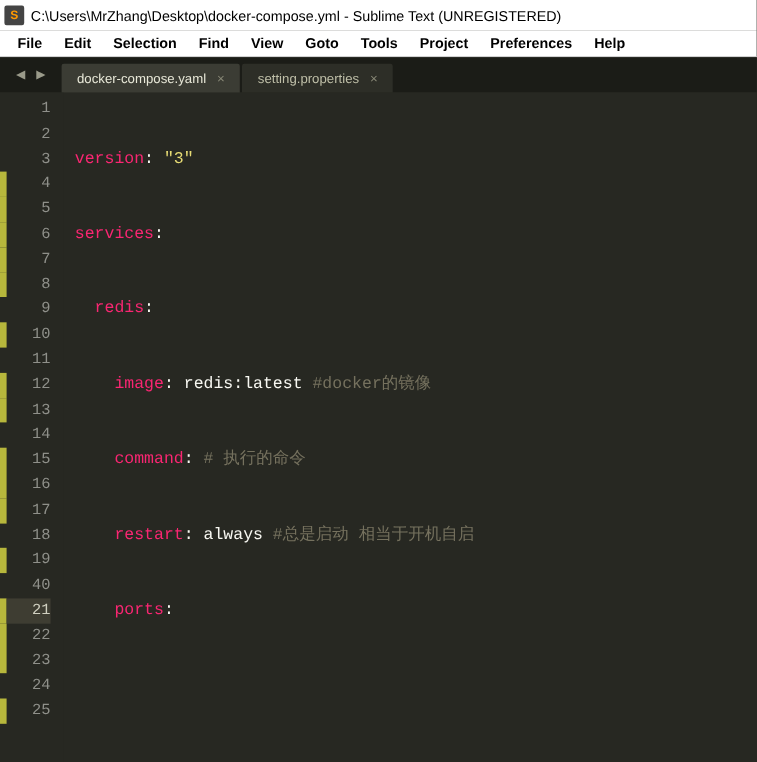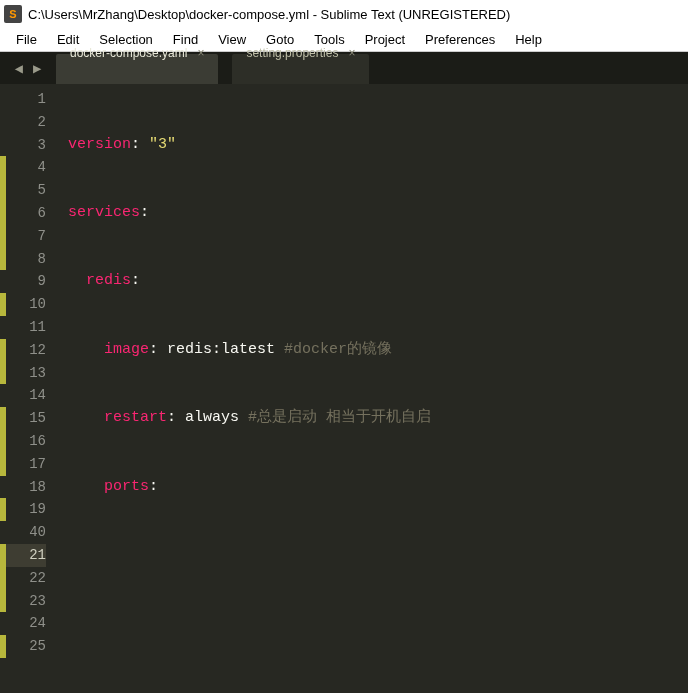--- a/index.html
+++ b/index.html
@@ -37,21 +37,21 @@
     color: #000;
     height: 24px;
     display: flex;
     align-items: center;
     padding: 0 6px;
     gap: 0;
     font-family: "Segoe UI", Tahoma, sans-serif;
     font-size: 13px;
     border-bottom: 1px solid #ccc;
   }
-  .menubar span { padding: 2px 10px; cursor: default; }
+  .menubar span { padding: 2px 10px; cursor: default; font-weight: bold; }
   .topstrip {
     background: #1b1c17;
     height: 32px;
     display: flex;
     align-items: stretch;
   }
   .navarrows {
     width: 56px;
     display: flex;
     align-items: center;
@@ -61,26 +61,26 @@
     font-size: 14px;
   }
   .tabrow {
     flex: 1;
     display: flex;
     align-items: flex-end;
   }
   .tab {
     background: #2d2e27;
     color: #bfbfa8;
-    padding: 6px 14px 24px 14px;
-    margin-right: 14px;
+    padding: 6px 14px 10px 14px;
+    margin-right: 2px;
     font-family: "Segoe UI", Tahoma, sans-serif;
     font-size: 12px;
     display: flex;
-    align-items: flex-end;
+    align-items: flex-start;
     gap: 10px;
     border-top-left-radius: 2px;
     border-top-right-radius: 2px;
     height: 26px;
   }
   .tab.active { background: #3b3c34; color: #e8e8d8; }
   .tab .close { color: #8a8a78; font-size: 12px; }
   .tab.last { overflow: hidden; }
   .editor {
     display: flex;
@@ -217,20 +217,21 @@
       <span>24</span><br>
       <span>25</span>
     </div>
   </div>
 
   <div class="code">
     <div class="row"><span class="key">version</span><span class="punc">: </span><span class="str">"3"</span></div>
     <div class="row"><span class="key">services</span><span class="punc">:</span></div>
     <div class="row"><span class="key">  redis</span><span class="punc">:</span></div>
     <div class="row"><span class="key">    image</span><span class="punc">: </span><span class="plain">redis:latest </span><span class="cmt">#docker的镜像</span></div>
+    <div class="row"><span class="key">    command</span><span class="punc">: </span><span class="cmt"># 执行的命令</span></div>
     <div class="row"><span class="key">    restart</span><span class="punc">: </span><span class="plain">always </span><span class="cmt">#总是启动 相当于开机自启</span></div>
     <div class="row"><span class="key">    ports</span><span class="punc">:</span></div>
     
     
     
     
     
     
     
     

